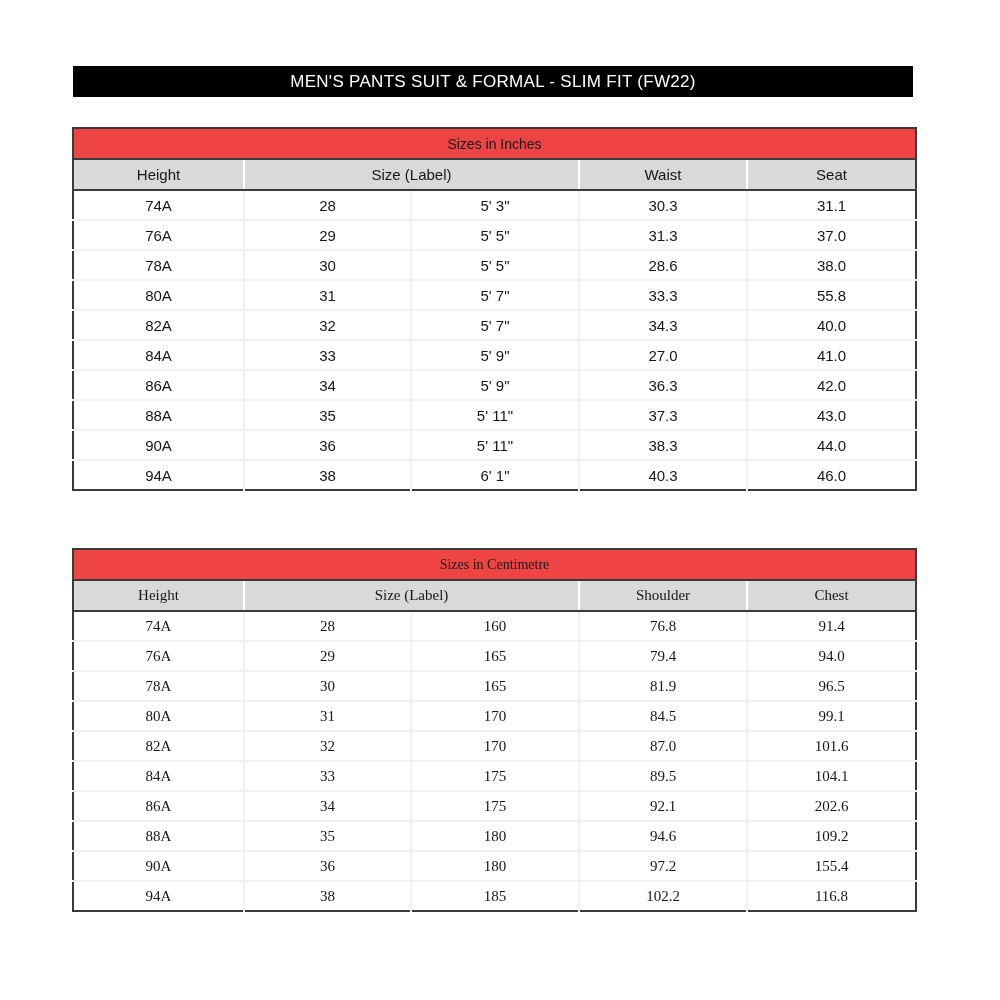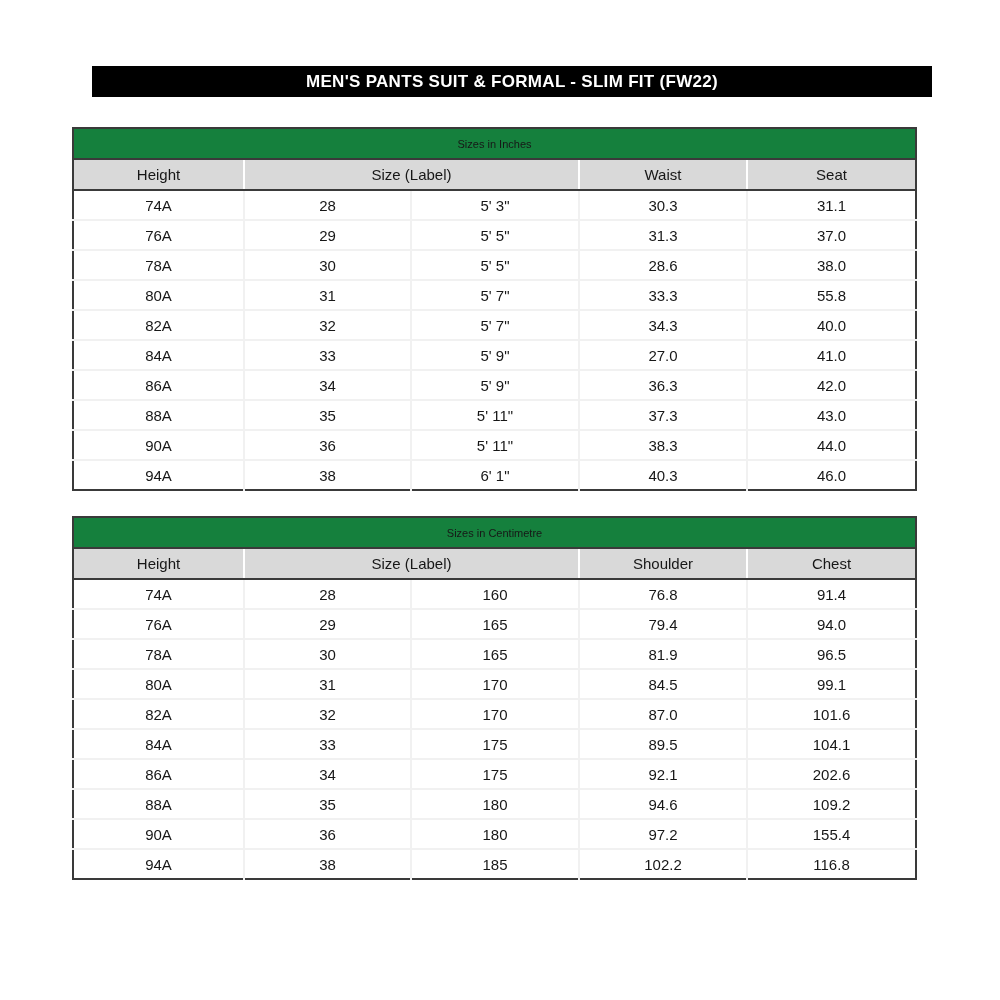--- a/index.html
+++ b/index.html
@@ -18,46 +18,45 @@
     overflow: hidden;
   }
   .title-bar {
     position: absolute;
     left: 73px;
     top: 66px;
     width: 840px;
     height: 31px;
     background: #000000;
     color: #ffffff;
-    font-weight: bold;
+    font-weight: normal;
     font-size: 17px;
     letter-spacing: 0.3px;
     display: flex;
     align-items: center;
     justify-content: center;
-    margin-left: 19px;
   }
   table.sheet-table {
     position: absolute;
     left: 72px;
     width: 843px;
     border-collapse: collapse;
     table-layout: fixed;
     background: #ffffff;
     color: #171717;
     font-size: 15px;
   }
   table.sheet-table.t1 { top: 127px; }
-  table.sheet-table.t2 { top: 516px; }
+  table.sheet-table.t2 { top: 548px; font-family: Liberation Serif, serif; }
   table.sheet-table { border: 2px solid #3a3a3a; }
   .caption-row th {
     height: 29px;
     font-weight: 400;
-    font-size: 11px;
-    background: #15803d;
+    font-size: 14px;
+    background: #ef4444;
     border-bottom: 2px solid #3a3a3a;
     text-align: center;
     padding: 0;
   }
   .head-row th {
     height: 27px;
     font-weight: 400;
     font-size: 15px;
     background: #d9d9d9;
     border-bottom: 2px solid #3a3a3a;

